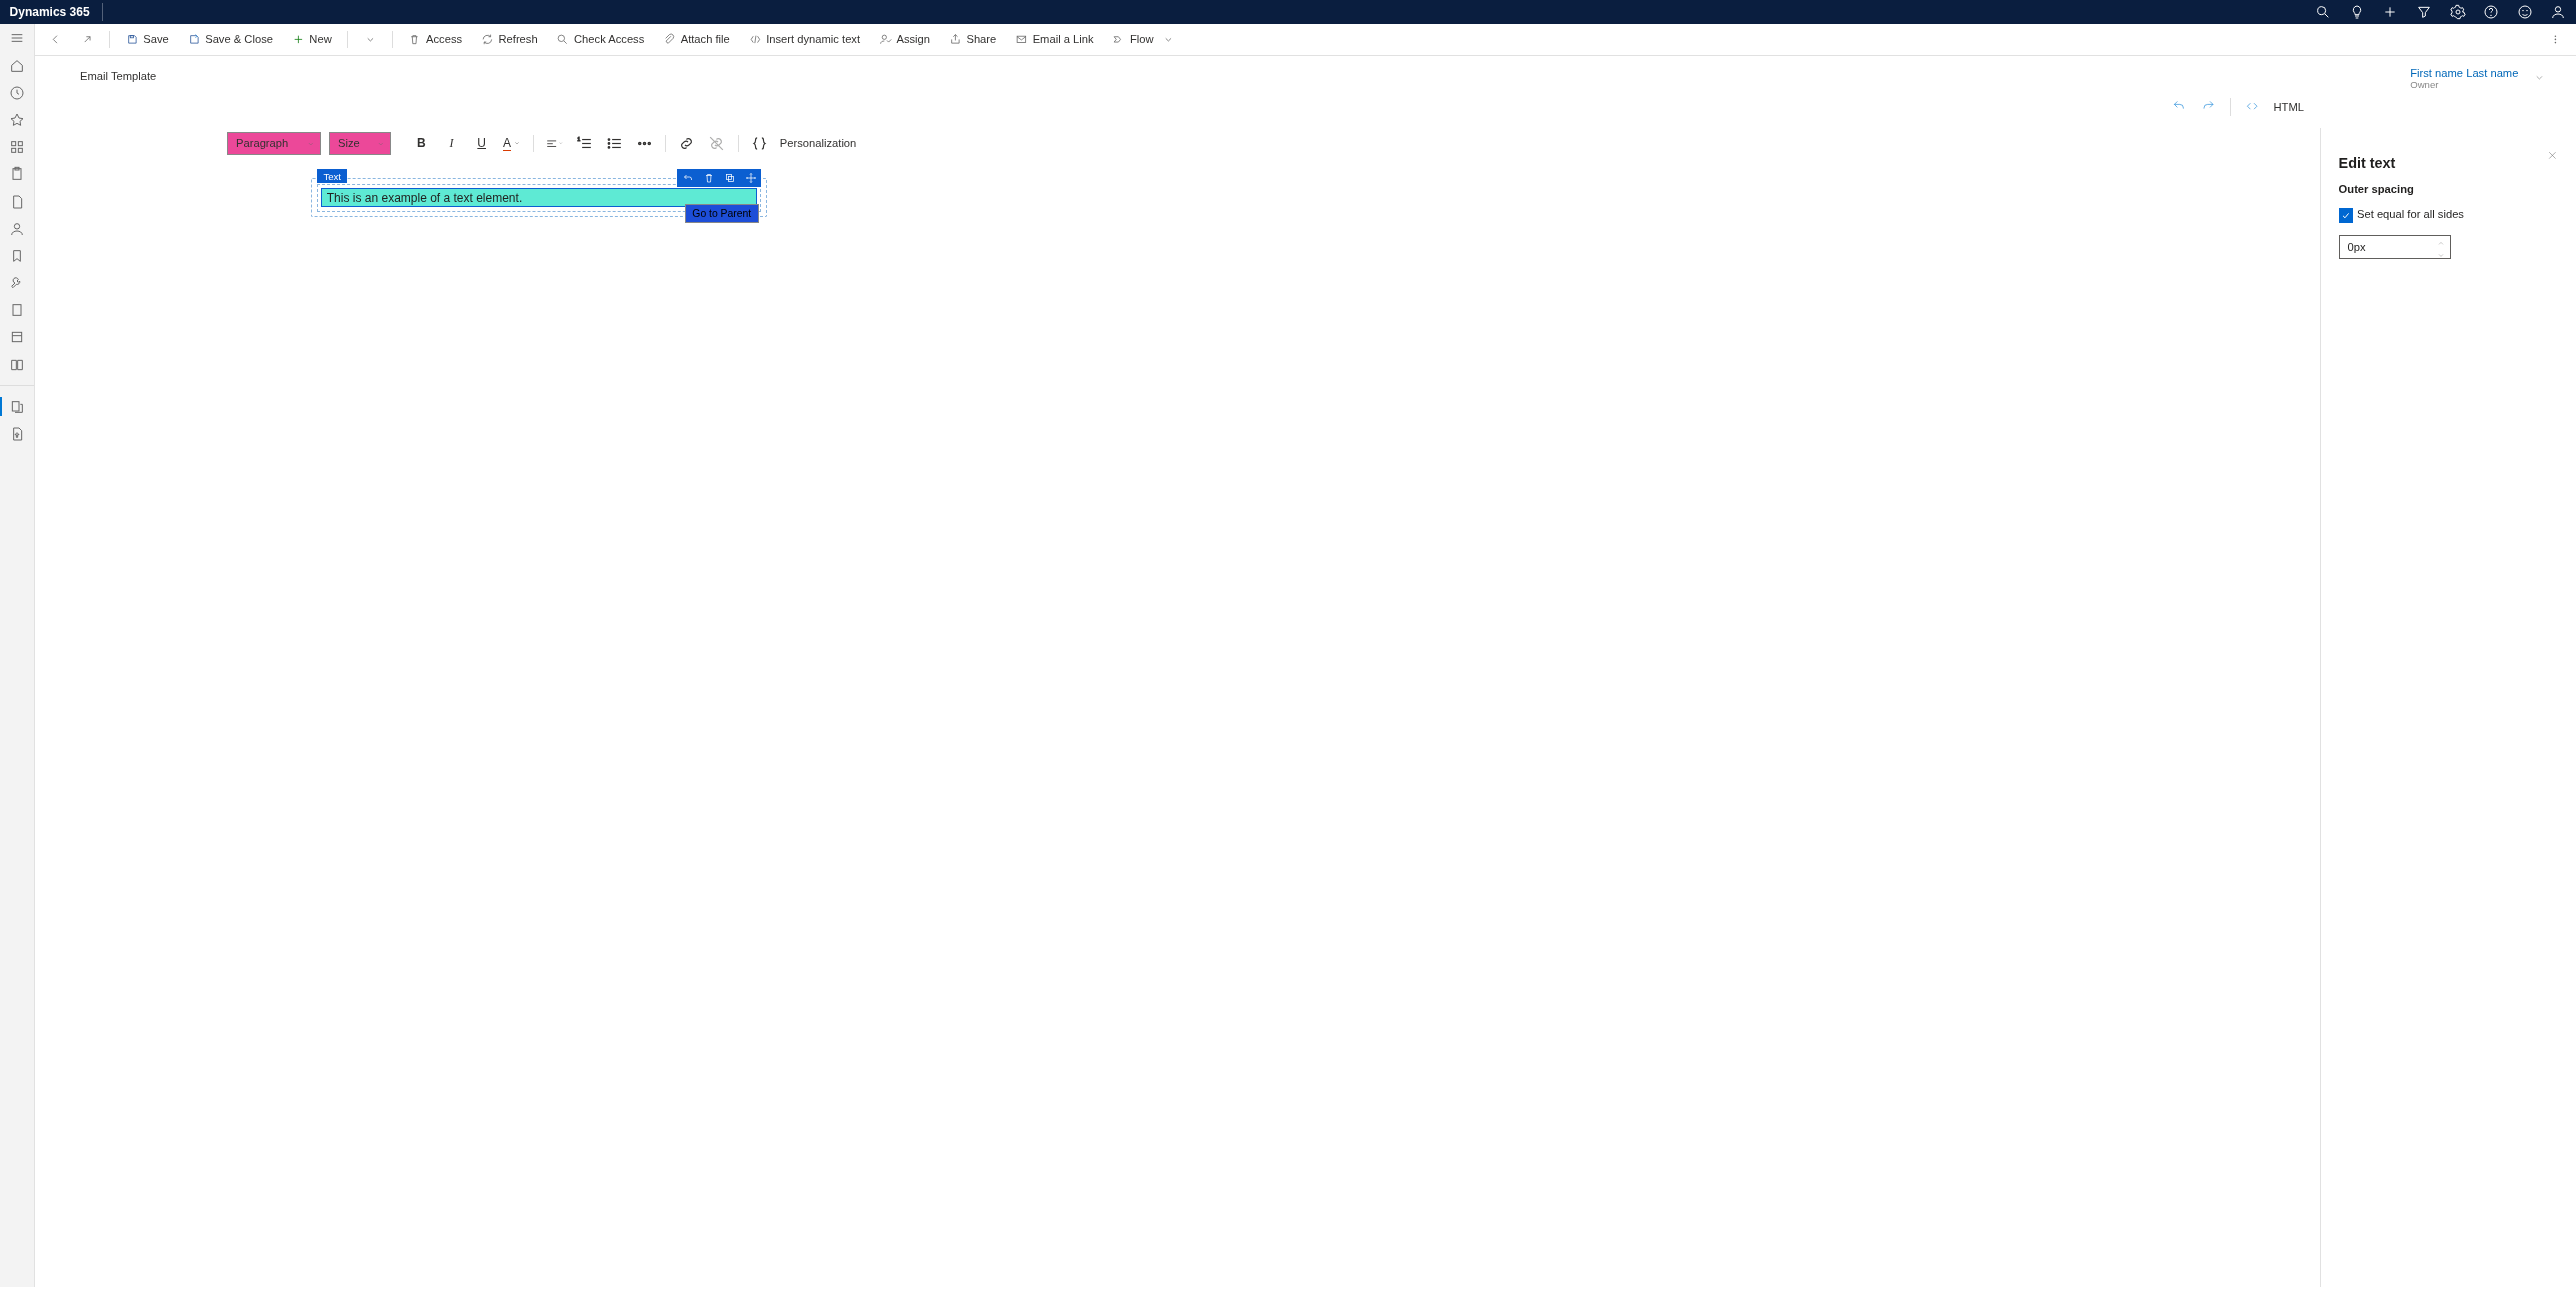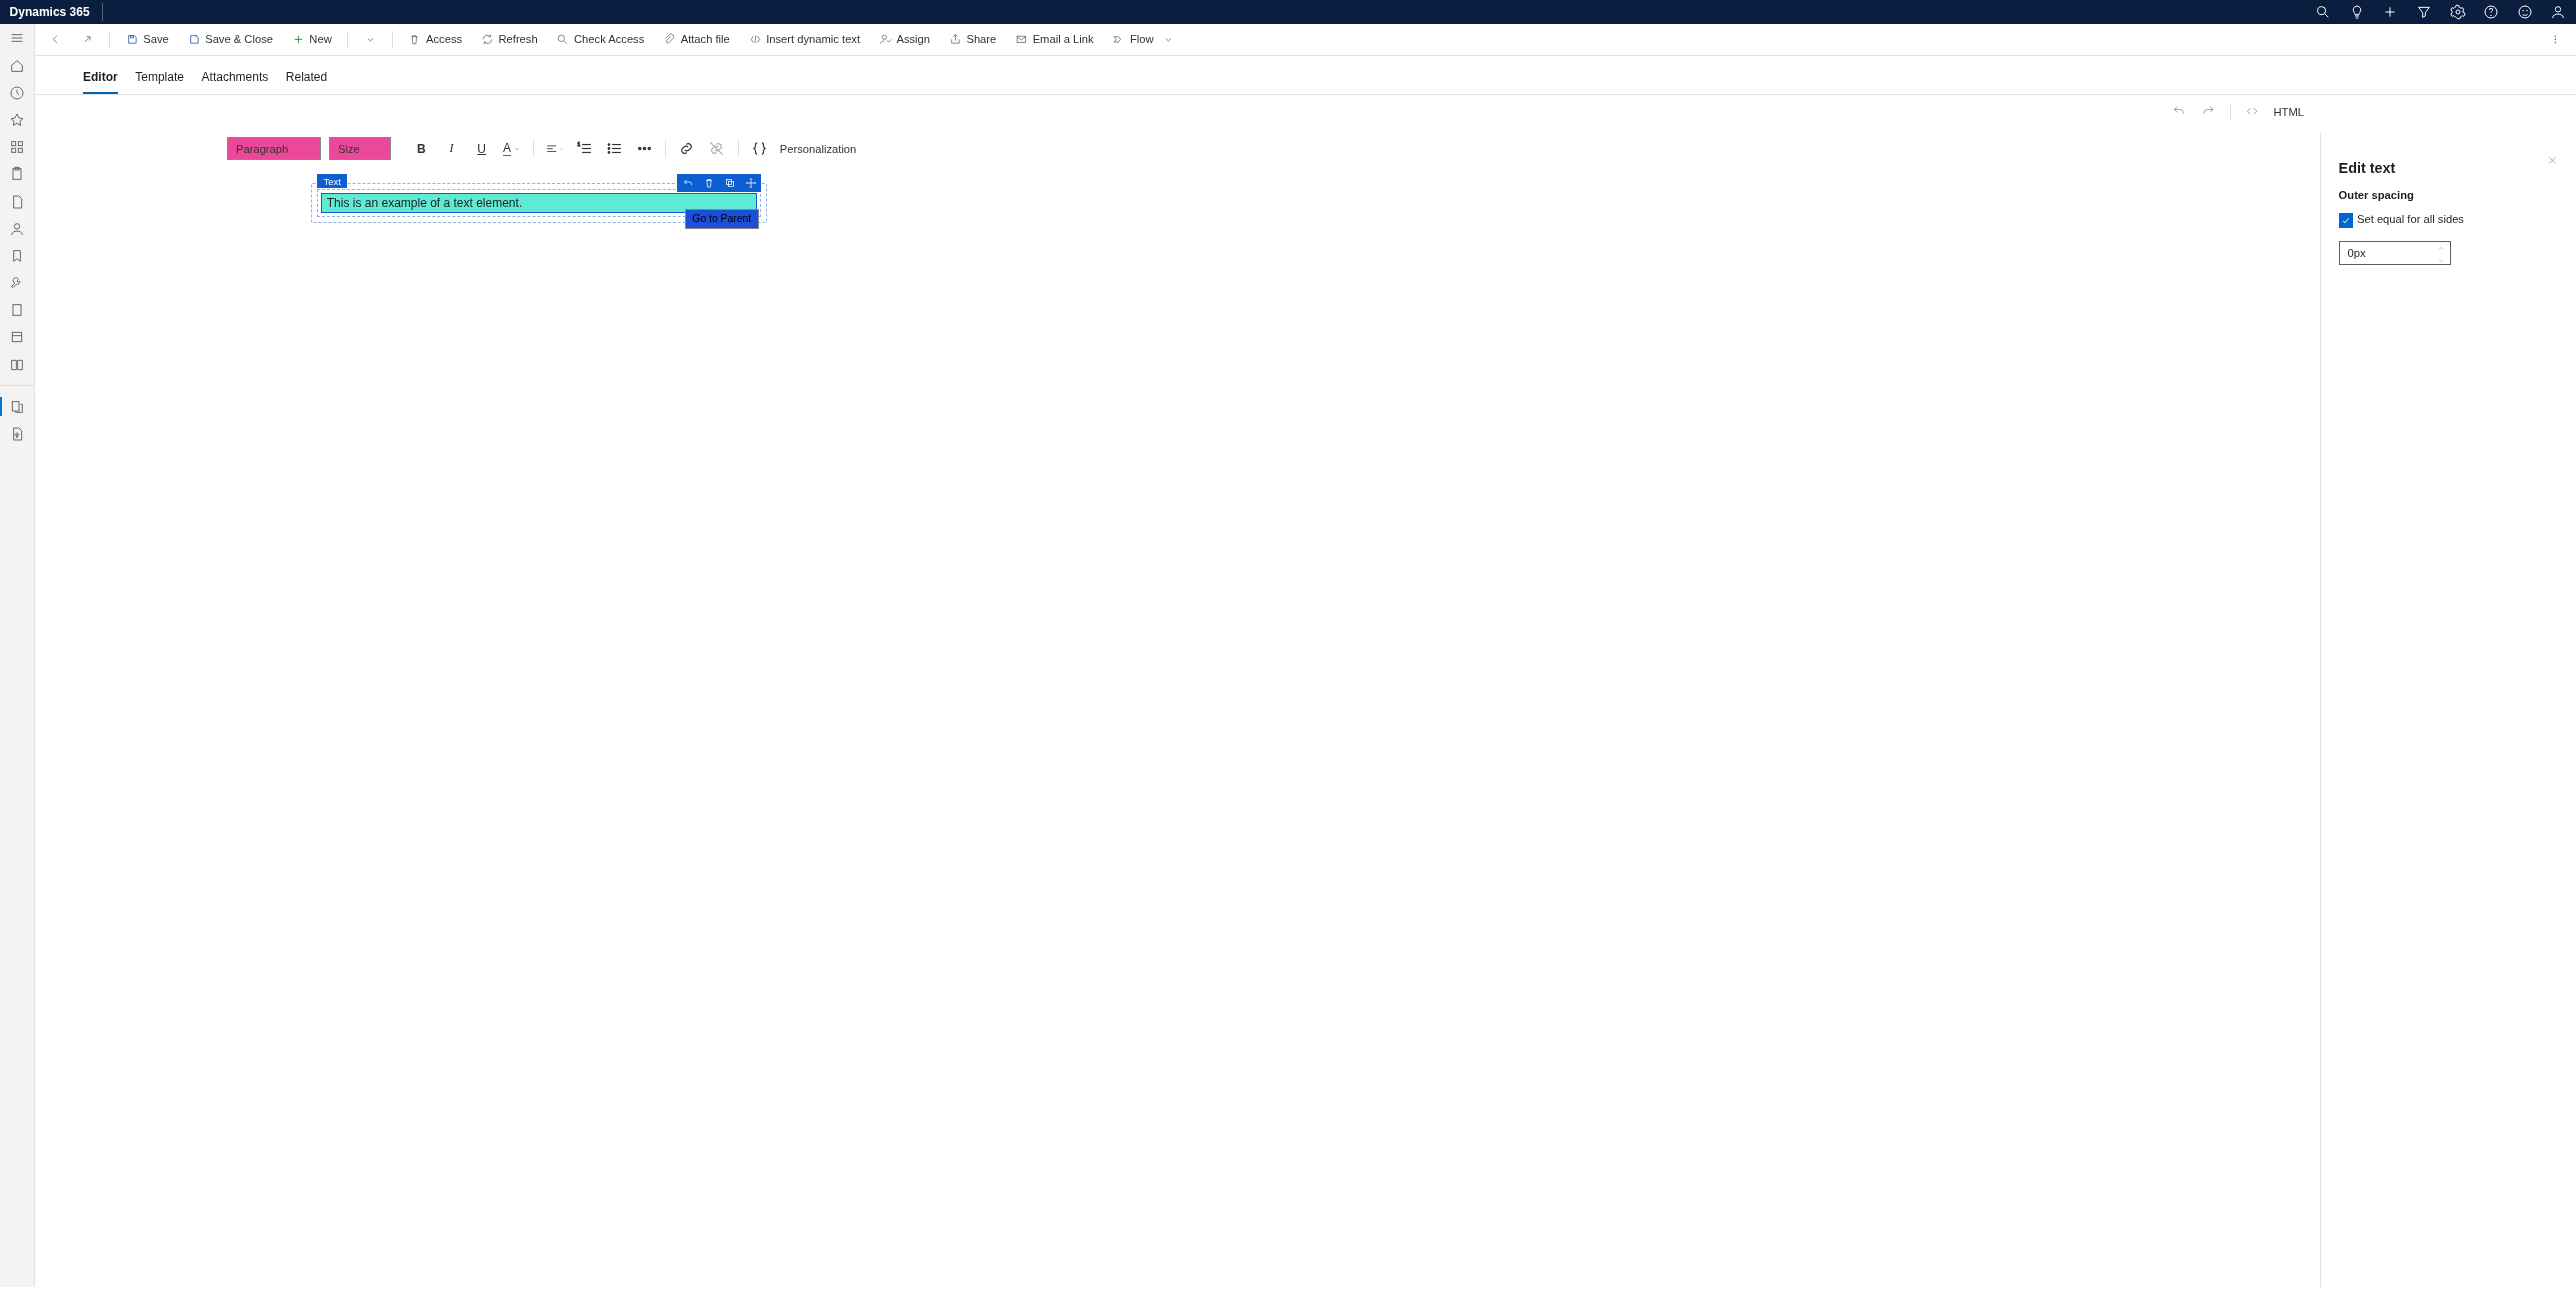--- a/index.html
+++ b/index.html
@@ -486,27 +486,33 @@
           <span class="cmd-ico">
             <svg viewBox="0 0 24 24">
               <circle cx="12" cy="6" r="1.5" fill="#666"></circle>
               <circle cx="12" cy="12" r="1.5" fill="#666"></circle>
               <circle cx="12" cy="18" r="1.5" fill="#666"></circle>
             </svg>
           </span>
         </span>
     </div>
 
-
-    <div class="tabs">
-      <div class="tab active">Editor</div>
-      <div class="tab">Template</div>
-      <div class="tab">Attachments</div>
-      <div class="tab">Related</div>
+    <div class="record-header">
+      <div class="record-title">Email Template</div>
+      <div class="owner-box">
+        <div>
+          <div class="owner-link">First name Last name</div>
+          <div class="owner-sub">Owner</div>
+        </div>
+        <span class="owner-chevron"><svg viewBox="0 0 24 24">
+              <path d="M7 10l5 5 5-5"></path>
+            </svg></span>
+      </div>
     </div>
+
 
     <div class="editor-area">
       <div class="editor-main">
 
         <div class="editor-topright">
           <span class="ico"><svg viewBox="0 0 24 24">
                 <path d="M9 14l-5-5 5-5M4 9h9a6 6 0 016 6v1"></path>
               </svg></span>
           <span class="ico"><svg viewBox="0 0 24 24">
                 <path d="M15 14l5-5-5-5M20 9h-9a6 6 0 00-6 6v1"></path>

